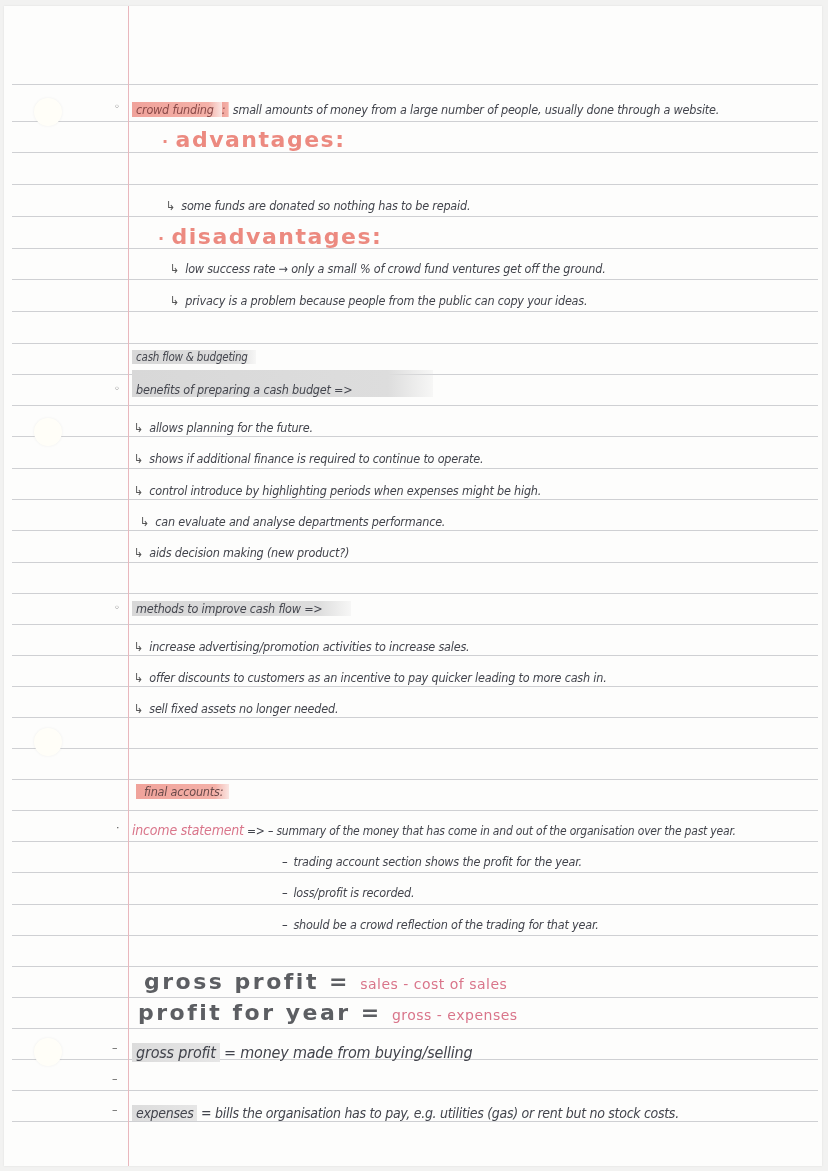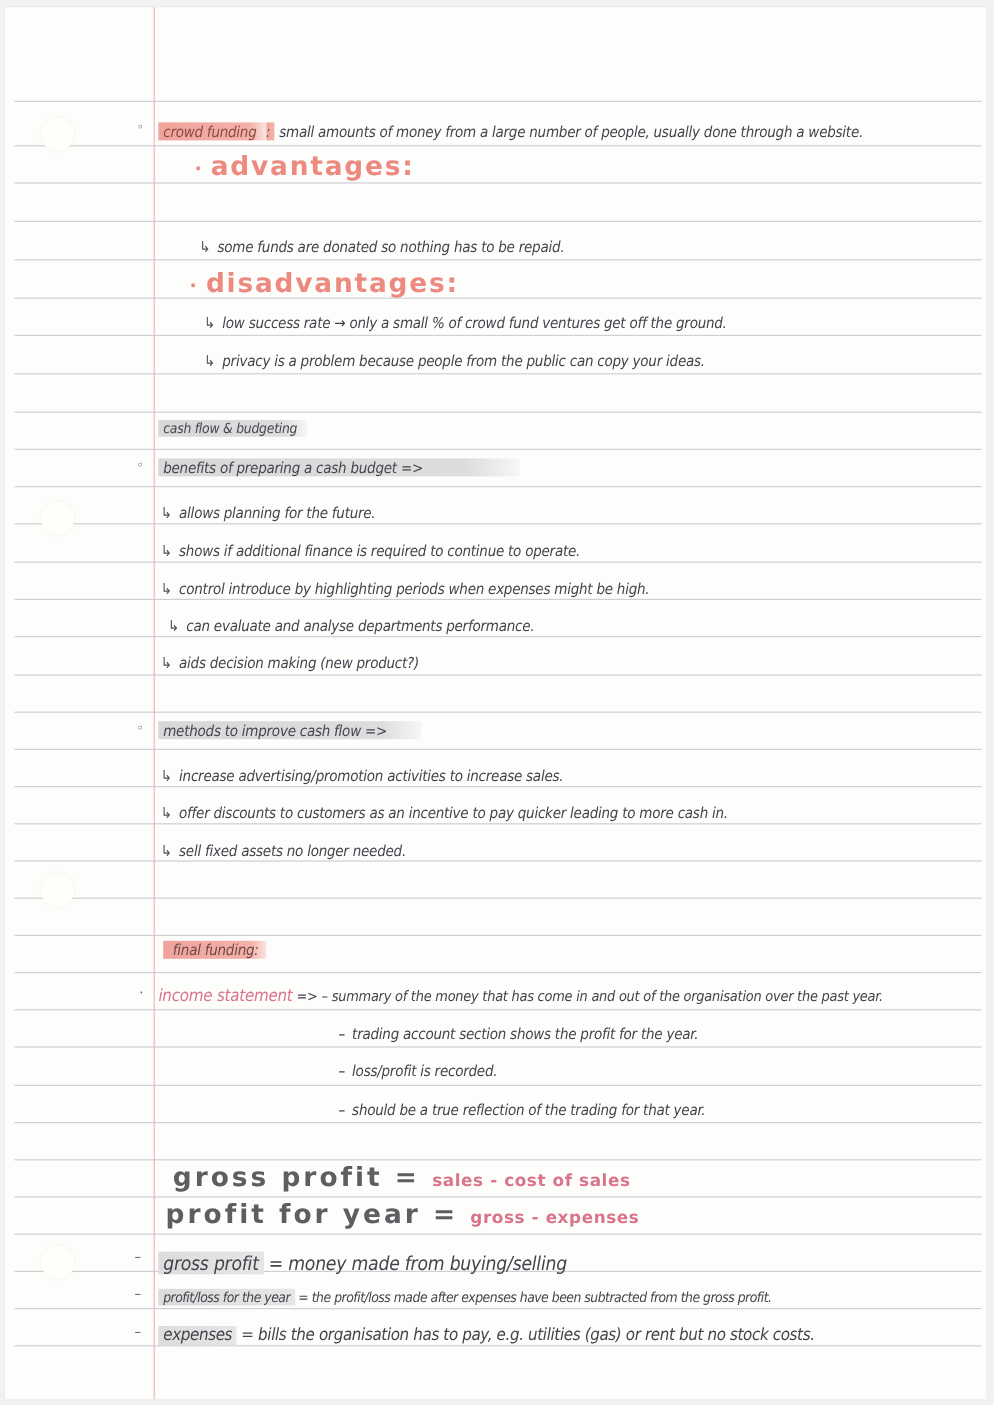--- a/index.html
+++ b/index.html
@@ -41,21 +41,21 @@
   .hl-grey-soft { background:linear-gradient(90deg,#dcdcdc,#e6e6e6); padding:0 4px; }
   .big-pink {
     position:absolute; font-family:"DejaVu Sans", sans-serif; font-weight:bold;
     font-size:22px; color:#ec8a80; letter-spacing:1.5px;
   }
   .big-grey {
     position:absolute; font-family:"DejaVu Sans", sans-serif; font-weight:bold;
     font-size:22px; color:#5c5e62; letter-spacing:2.5px;
   }
   .pink-text { color:#d9758a; }
-  .pink-script { color:#d9758a; font-size:14px; letter-spacing:0.5px; font-weight:bold; }
+  .pink-script { color:#d9758a; font-size:14px; letter-spacing:0.5px; font-weight:normal; }
 </style>
 </head>
 <body>
 
 <div class="paper">
 
   <div class="rule" style="top:78px"></div>
   <div class="rule" style="top:115px"></div>
   <div class="rule" style="top:146px"></div>
   <div class="rule" style="top:178px"></div>
@@ -108,58 +108,57 @@
   <div class="line" style="left:162px;top:192px"><span class="arrow">↳</span><span>some funds are donated so nothing has to be repaid.</span></div>
 
   <span class="big-pink" style="left:154px;top:218px"><span style="font-size:16px;margin-right:6px">·</span><span>disadvantages:</span></span>
 
   <div class="line" style="left:166px;top:255px"><span class="arrow">↳</span><span>low success rate → only a small % of crowd fund ventures get off the ground.</span></div>
   <div class="line" style="left:166px;top:287px"><span class="arrow">↳</span><span>privacy is a problem because people from the public can copy your ideas.</span></div>
 
   <div class="line" style="left:128px;top:344px;font-size:11.5px"><span class="hl-grey" style="padding:0 8px 0 4px">cash flow &amp; budgeting</span></div>
 
   <span class="bullet-o" style="left:110px;top:377px">◦</span>
-  <div class="line" style="left:128px;top:376px"><span class="hl-grey" style="padding:0 80px 0 4px">benefits of preparing a cash budget =&gt;</span></div>
+  <div class="line" style="left:128px;top:376px"><span class="hl-grey" style="padding:12px 80px 0 4px">benefits of preparing a cash budget =&gt;</span></div>
 
   <div class="line" style="left:130px;top:414px"><span class="arrow">↳</span><span>allows planning for the future.</span></div>
   <div class="line" style="left:130px;top:445px"><span class="arrow">↳</span><span>shows if additional finance is required to continue to operate.</span></div>
   <div class="line" style="left:130px;top:477px"><span class="arrow">↳</span><span>control introduce by highlighting periods when expenses might be high.</span></div>
   <div class="line" style="left:136px;top:508px"><span class="arrow">↳</span><span>can evaluate and analyse departments performance.</span></div>
   <div class="line" style="left:130px;top:539px"><span class="arrow">↳</span><span>aids decision making (new product?)</span></div>
 
   <span class="bullet-o" style="left:110px;top:596px">◦</span>
   <div class="line" style="left:128px;top:595px"><span class="hl-grey" style="padding:0 28px 0 4px">methods to improve cash flow =&gt;</span></div>
 
   <div class="line" style="left:130px;top:664px"><span class="arrow">↳</span><span>offer discounts to customers as an incentive to pay quicker leading to more cash in.</span></div>
   <div class="line" style="left:130px;top:633px"><span class="arrow">↳</span><span>increase advertising/promotion activities to increase sales.</span></div>
   <div class="line" style="left:130px;top:695px"><span class="arrow">↳</span><span>sell fixed assets no longer needed.</span></div>
 
-  <div class="line" style="left:132px;top:778px"><span class="hl-pink" style="padding:0 6px 0 8px;color:#6a4a4a">final funding:</span></div>
+  <div class="line" style="left:132px;top:778px"><span class="hl-pink" style="padding:0 6px 0 8px;color:#6a4a4a">final accounts:</span></div>
 
   <span class="dash" style="left:112px;top:815px">·</span>
   <div class="line" style="left:128px;top:816px;font-size:12px">
     <span class="pink-text" style="font-size:14px">income statement</span>
     <span>=&gt;</span>
     <span>–</span>
     <span>summary of the money that has come in and out of the organisation over the past year.</span>
   </div>
   <div class="line" style="left:278px;top:848px"><span style="margin-right:6px">–</span><span>trading account section shows the profit for the year.</span></div>
   <div class="line" style="left:278px;top:879px"><span style="margin-right:6px">–</span><span>loss/profit is recorded.</span></div>
-  <div class="line" style="left:278px;top:911px"><span style="margin-right:6px">–</span><span>should be a true reflection of the trading for that year.</span></div>
+  <div class="line" style="left:278px;top:911px"><span style="margin-right:6px">–</span><span>should be a crowd reflection of the trading for that year.</span></div>
 
   <div class="big-grey" style="left:140px;top:963px">
     <span>gross profit =</span>
     <span class="pink-script">sales - cost of sales</span>
   </div>
   <div class="big-grey" style="left:134px;top:994px">
     <span>profit for year =</span>
     <span class="pink-script">gross - expenses</span>
   </div>
 
   <span class="dash" style="left:108px;top:1035px">–</span>
   <div class="line" style="left:128px;top:1037px;font-size:16px"><span class="hl-grey-soft">gross profit</span><span> = </span><span>money made from buying/selling</span></div>
 
   <span class="dash" style="left:108px;top:1066px">–</span>
-  <div class="line" style="left:128px;top:1068px;font-size:11.5px;letter-spacing:-0.4px"><span class="hl-grey-soft">profit/loss for the year</span><span> = </span><span>the profit/loss made after expenses have been subtracted from the gross profit.</span></div>
 
   <span class="dash" style="left:108px;top:1097px">–</span>
   <div class="line" style="left:128px;top:1099px;font-size:14px;letter-spacing:-0.3px"><span class="hl-grey-soft">expenses</span><span> = </span><span>bills the organisation has to pay, e.g. utilities (gas) or rent but no stock costs.</span></div>
 </div>
 
 </body></html>

